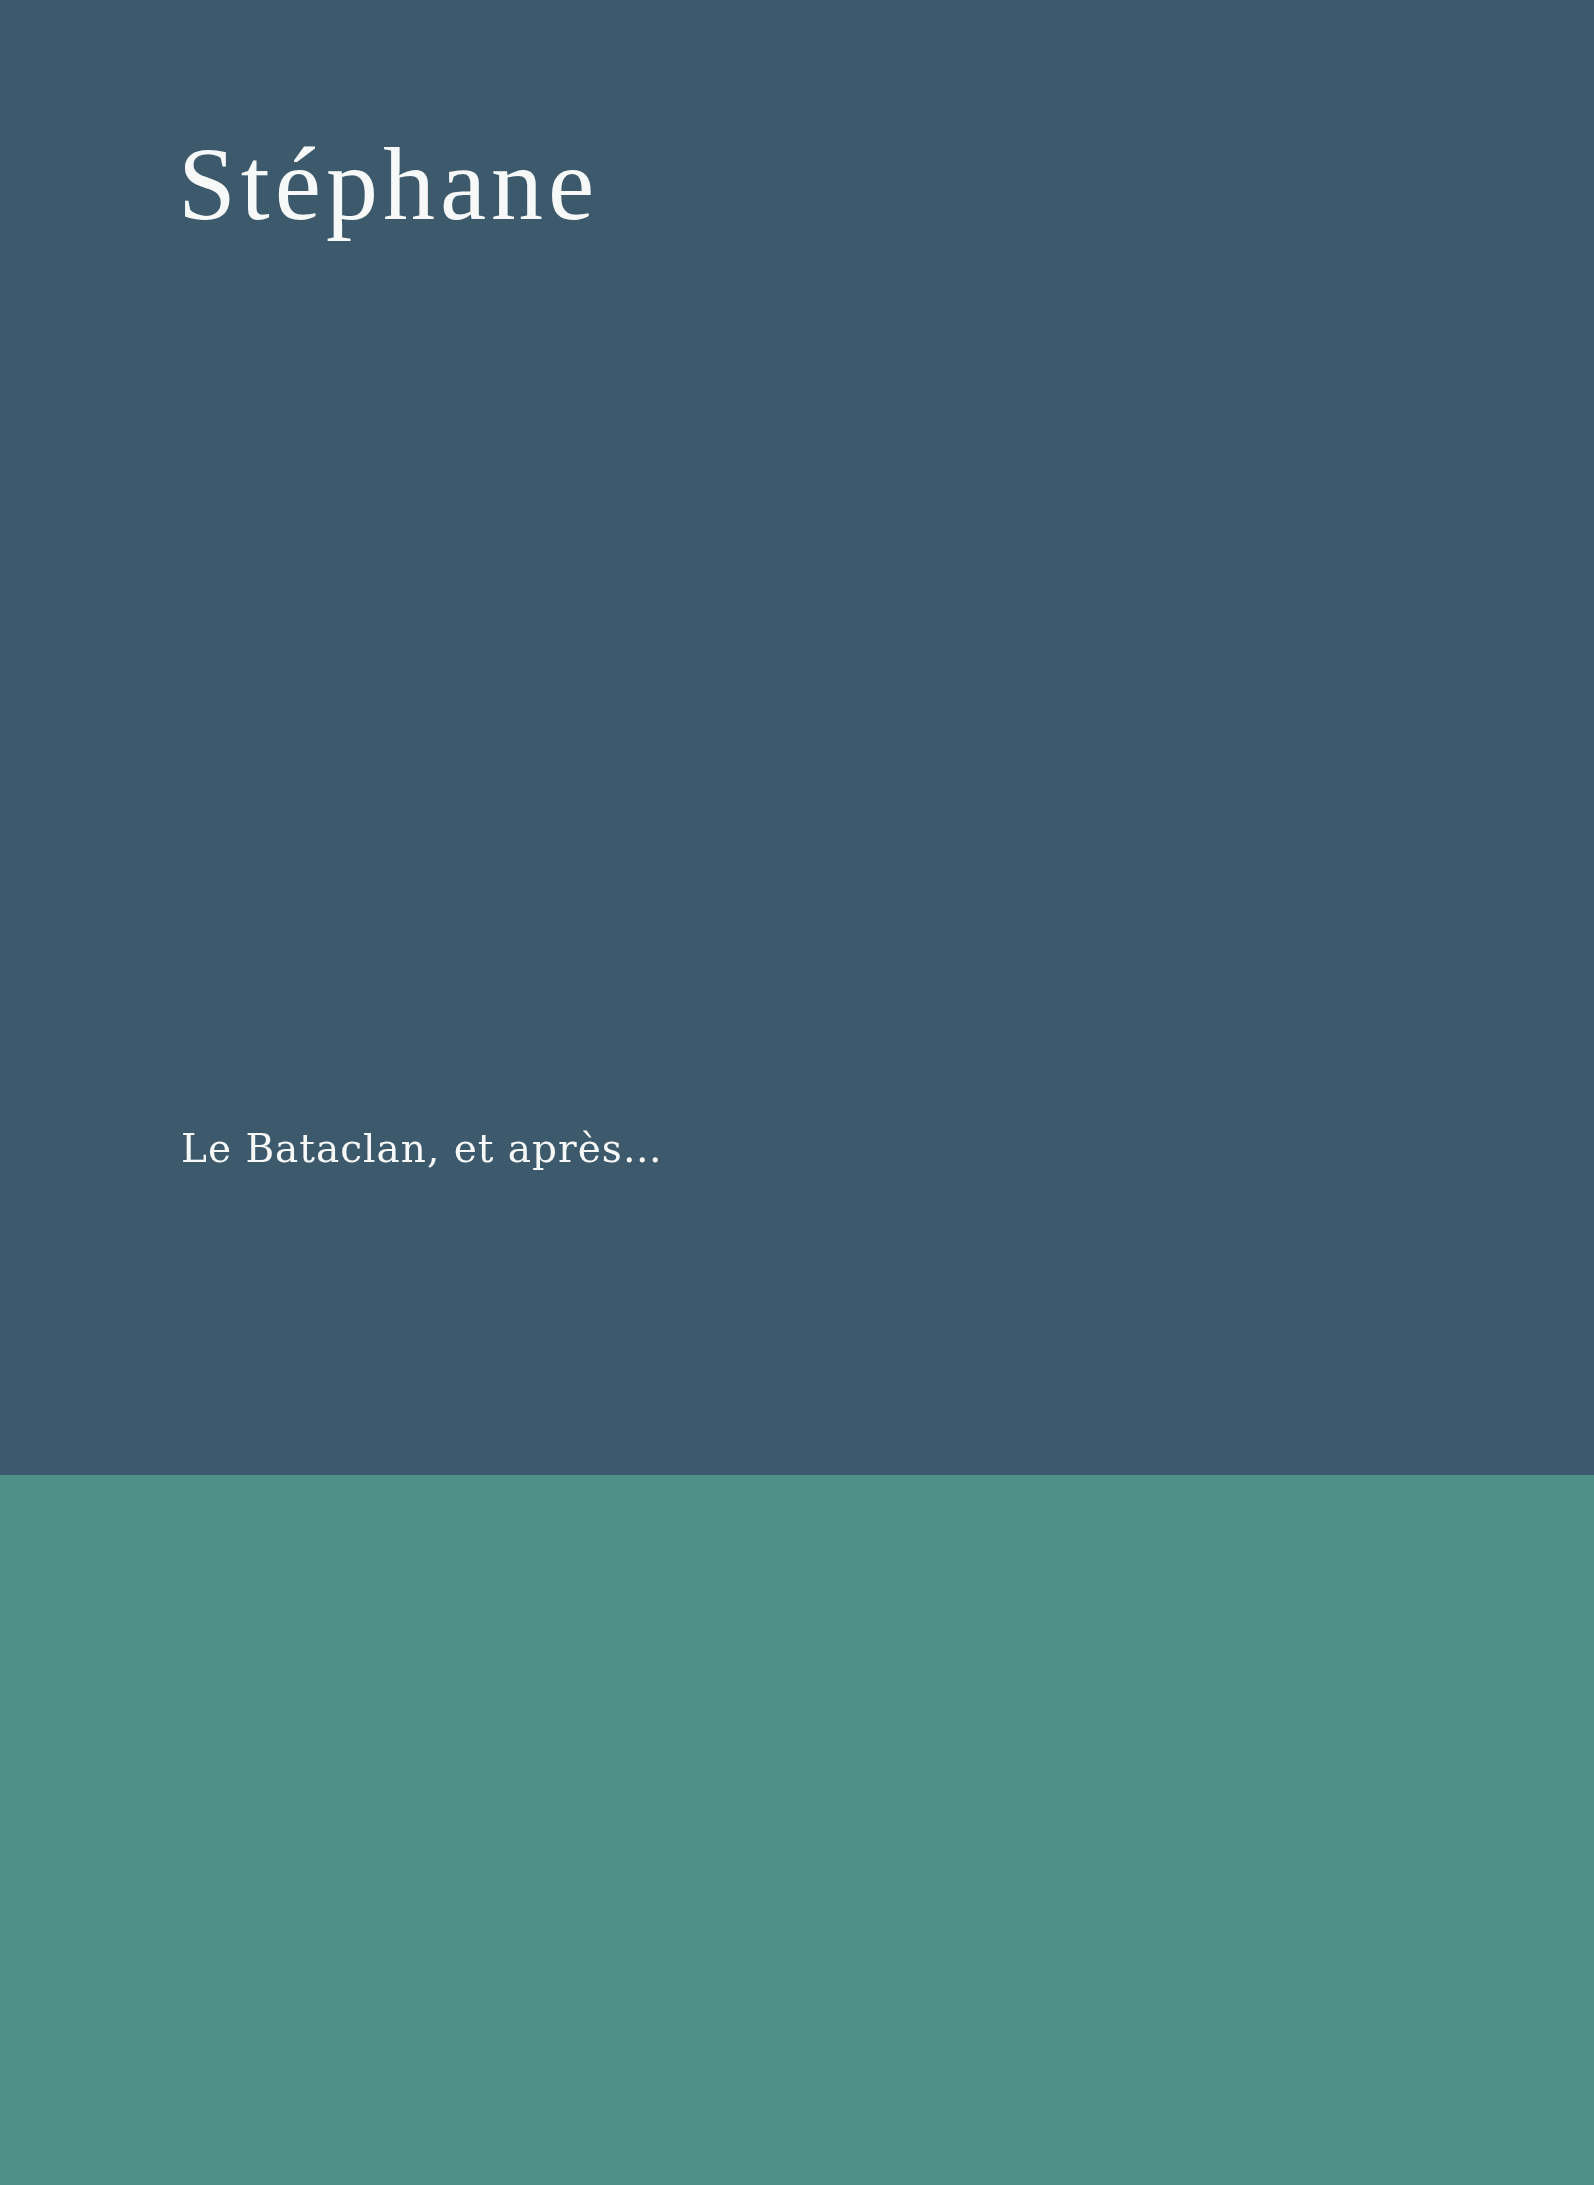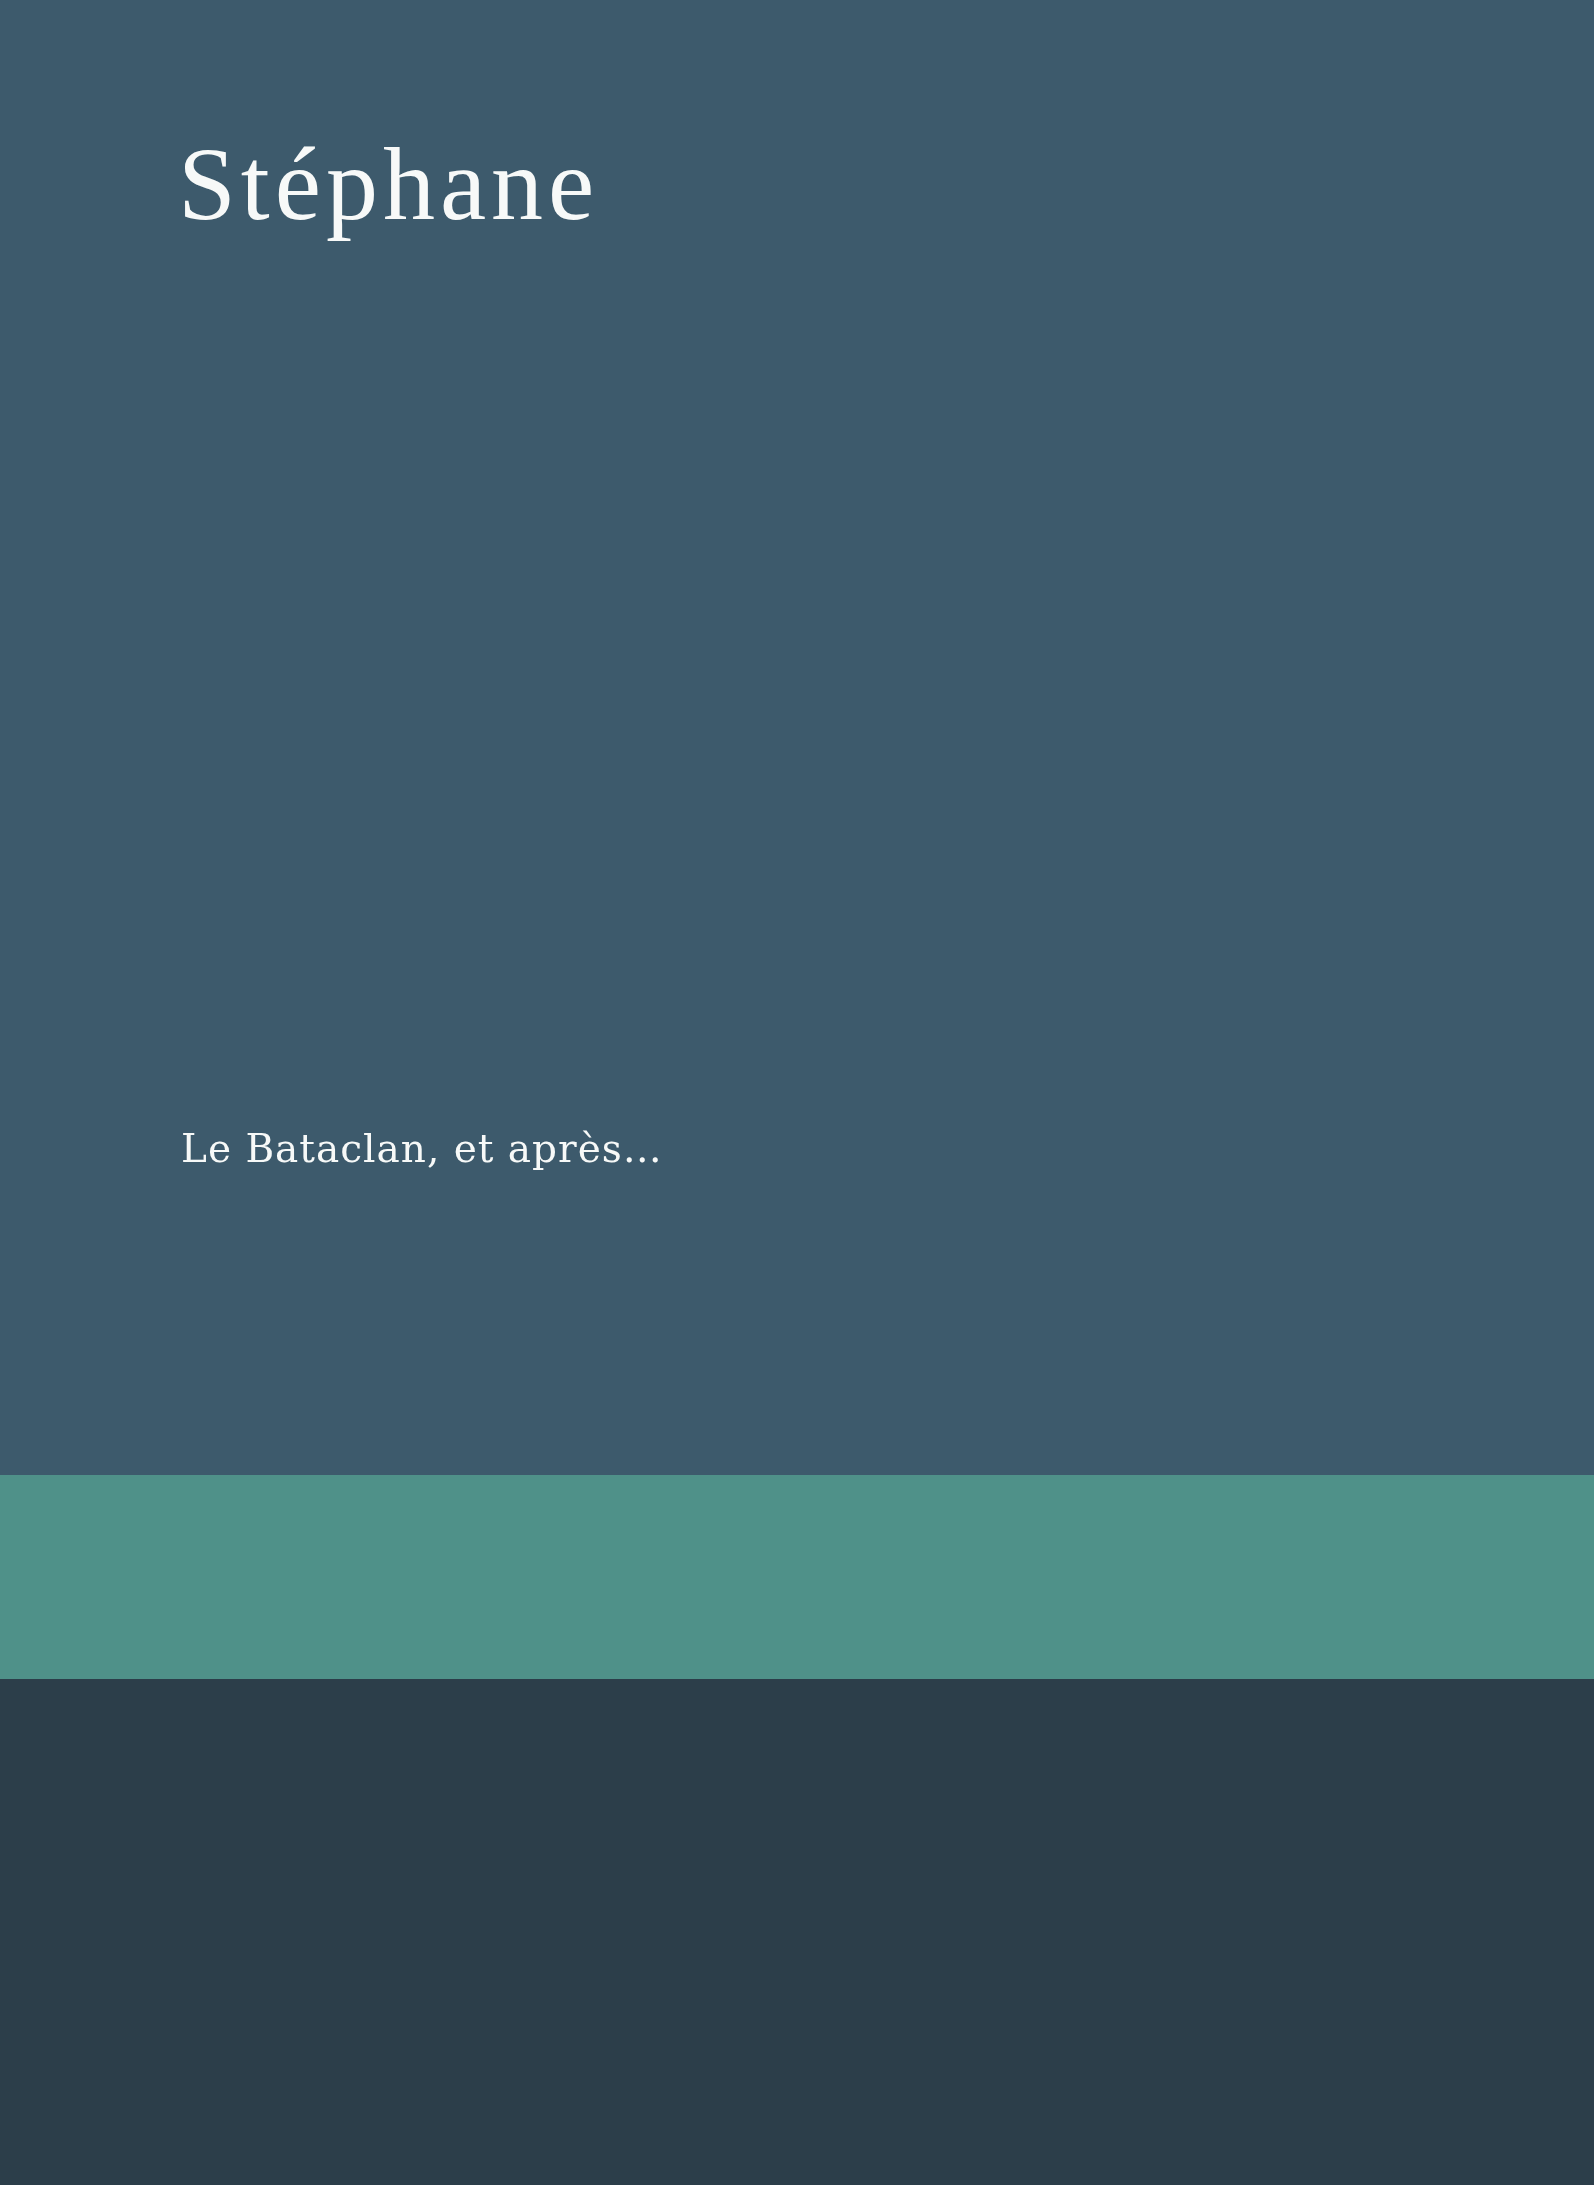--- a/index.html
+++ b/index.html
@@ -1,19 +1,19 @@
 <!DOCTYPE html>
 <html style="--top-bg: #3d5a6c; --bottom-bg: #4f9189; --text: #f7f9f8;"><head>
 <meta charset="utf-8">
 <style>
   html, body { margin: 0; padding: 0; background: #2c3e4a; }
   .cover {
     position: relative;
     width: 1594px;
-    height: 1679px;
+    height: 2185px;
     overflow: hidden;
     background: var(--top-bg, #3d5a6c);
   }
   .top-panel {
     position: absolute;
     left: 0; top: 0;
     width: 100%; height: 1475px;
     background: var(--top-bg, #3d5a6c);
   }
   .bottom-panel {

